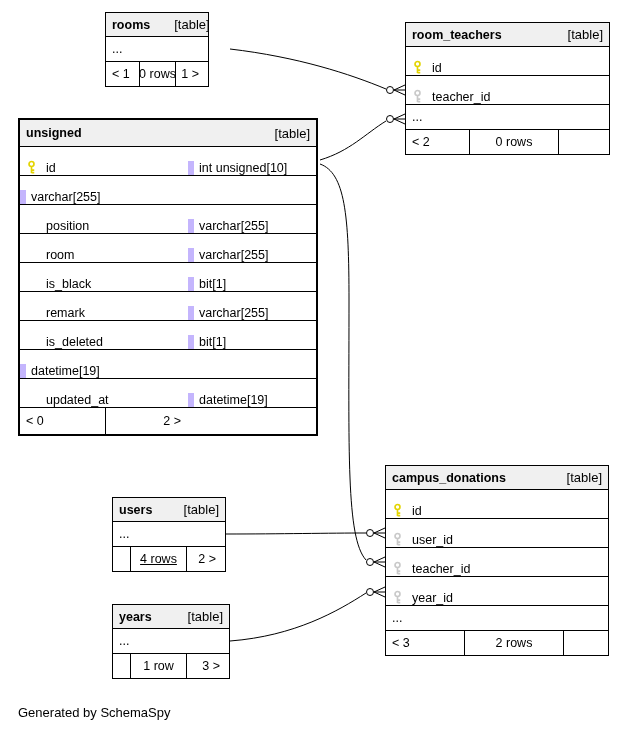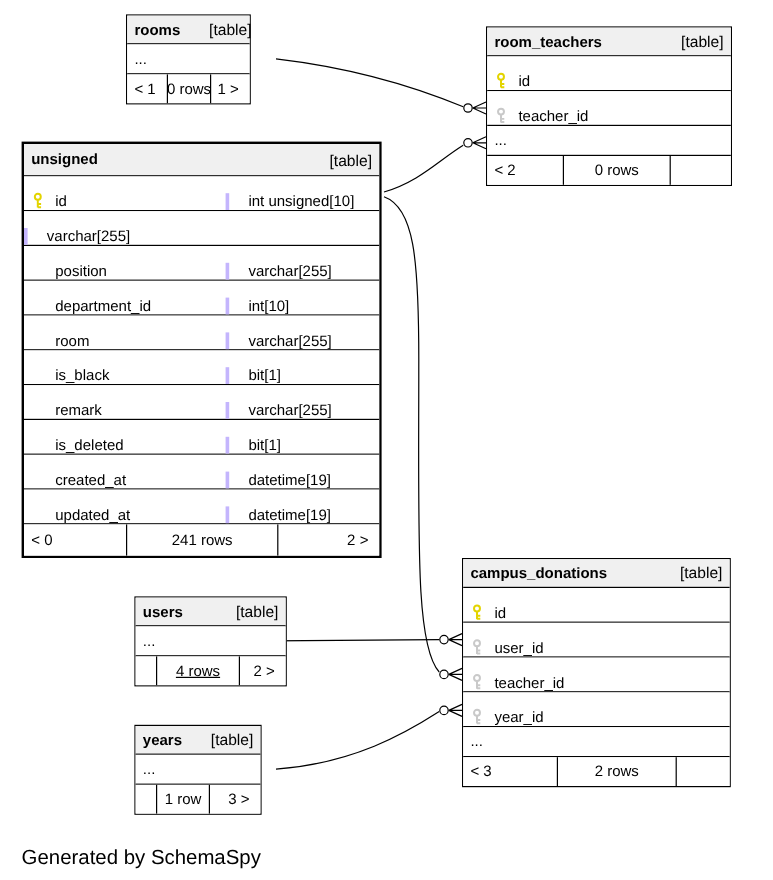--- a/index.html
+++ b/index.html
@@ -25,35 +25,35 @@
   .focus .tbl-header { height:27px; }
   .tbl-title { font-weight:bold; font-size:12.5px; }
   .tbl-tag { font-size:13px; margin-left:24px; white-space:nowrap; }
 
   .tbl-row { display:flex; align-items:flex-end; height:29px; border-bottom:1px solid #000; background:#fff; }
   .ellipsis-row { height:25px; align-items:center; padding-left:6px; }
 
   .cell { display:flex; align-items:center; }
   .name-cell { flex:1; padding-left:6px; }
   .focus .name-cell { flex:0 0 168px; }
-  .type-cell { flex:1; border-left:3px solid #c4b5fd; padding-left:16px; }
+  .type-cell { flex:1; border-left:6px solid #c4b5fd; padding-left:5px; }
 
   .key-slot { display:inline-flex; width:20px; justify-content:flex-start; align-items:center; }
   .key-icon.primary { color: var(--primary-key, #e3d400); }
   .key-icon.foreign { color: var(--foreign-key, #c9c9c9); }
   .key-icon svg { display:block; }
 
   .tbl-footer { display:flex; height:24px; background:#fff; }
   .focus .tbl-footer { height:26px; }
   .f-cell { display:flex; align-items:center; padding:0 6px; overflow:hidden; white-space:nowrap; }
   .f-prev { border-right:1px solid #000; justify-content:flex-start; }
   .f-count { border-right:1px solid #000; justify-content:center; }
   .f-next { justify-content:flex-end; padding-right:9px; }
 
-  .credit { position:absolute; left:18px; top:705px; font-size:17px; z-index:2; }
+  .credit { position:absolute; left:18px; top:705px; font-size:13px; z-index:2; }
 </style>
 </head>
 <body>
 
 <svg class="rels" width="644" height="733">
   <g>
     <path d="M230,49 C298,57 350,74 386,89"></path>
     <circle cx="390" cy="90" r="3.5"></circle>
     <path d="M394,90 L405,85 M394,90 L405,90 M394,90 L405,95"></path>
   </g>
@@ -155,27 +155,20 @@
   </div>
 
   <div class="tbl-row">
     <div class="cell name-cell">
       <span class="key-slot"></span>
       <span class="col-name">position</span>
     </div>
     <div class="cell type-cell">varchar[255]</div>
   </div>
 
-  <div class="tbl-row">
-    <div class="cell name-cell">
-      <span class="key-slot"></span>
-      <span class="col-name">department_id</span>
-    </div>
-    <div class="cell type-cell">int[10]</div>
-  </div>
 
   <div class="tbl-row">
     <div class="cell name-cell">
       <span class="key-slot"></span>
       <span class="col-name">room</span>
     </div>
     <div class="cell type-cell">varchar[255]</div>
   </div>
 
   <div class="tbl-row">
@@ -196,58 +189,53 @@
 
   <div class="tbl-row">
     <div class="cell name-cell">
       <span class="key-slot"></span>
       <span class="col-name">is_deleted</span>
     </div>
     <div class="cell type-cell">bit[1]</div>
   </div>
 
   <div class="tbl-row">
-    <div class="cell name-cell">
-      <span class="key-slot"></span>
-      <span class="col-name">created_at</span>
-    </div>
     <div class="cell type-cell">datetime[19]</div>
   </div>
 
   <div class="tbl-row">
     <div class="cell name-cell">
       <span class="key-slot"></span>
       <span class="col-name">updated_at</span>
     </div>
     <div class="cell type-cell">datetime[19]</div>
   </div>
 
   <div class="tbl-footer">
     <div class="f-cell f-prev" style="flex:0 0 86px;">&lt; 0</div>
-    <div class="f-cell f-count" style="flex:1;">241 rows</div>
     <div class="f-cell f-next" style="flex:0 0 84px;">2 &gt;</div>
   </div>
 </div>
 
-<div class="db-table" style="left:112px; top:497px; width:127px;">
+<div class="db-table" style="left:112px; top:497px; width:114px;">
   <div class="tbl-header">
     <span class="tbl-title">users</span>
     <span class="tbl-tag">[table]</span>
   </div>
   <div class="tbl-row ellipsis-row">
     <span>...</span>
   </div>
   <div class="tbl-footer">
     <div class="f-cell f-prev" style="flex:0 0 18px;"></div>
     <div class="f-cell f-count" style="flex:1;text-decoration:underline;">4 rows</div>
     <div class="f-cell f-next" style="flex:0 0 38px;">2 &gt;</div>
   </div>
 </div>
 
-<div class="db-table" style="left:112px; top:604px; width:106px;">
+<div class="db-table" style="left:112px; top:604px; width:118px;">
   <div class="tbl-header">
     <span class="tbl-title">years</span>
     <span class="tbl-tag">[table]</span>
   </div>
   <div class="tbl-row ellipsis-row">
     <span>...</span>
   </div>
   <div class="tbl-footer">
     <div class="f-cell f-prev" style="flex:0 0 18px;"></div>
     <div class="f-cell f-count" style="flex:1;">1 row</div>

